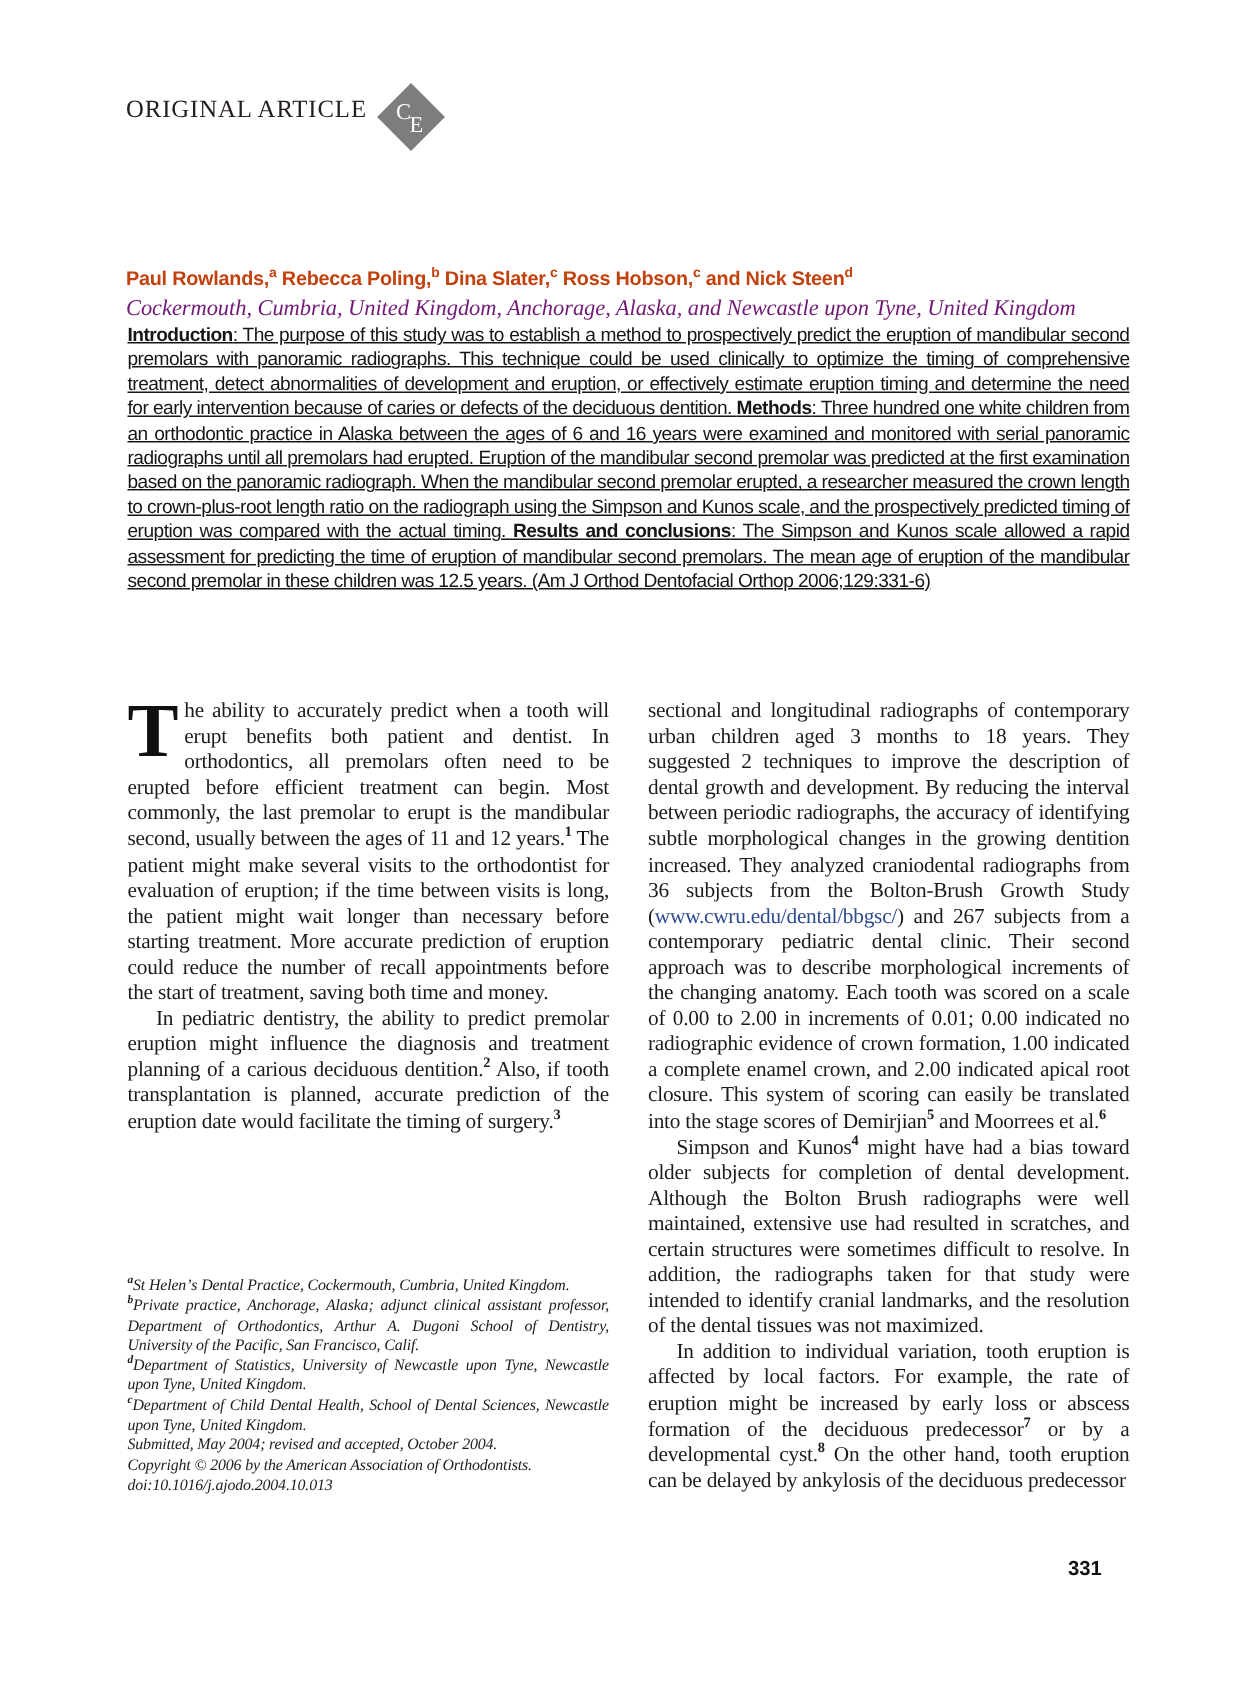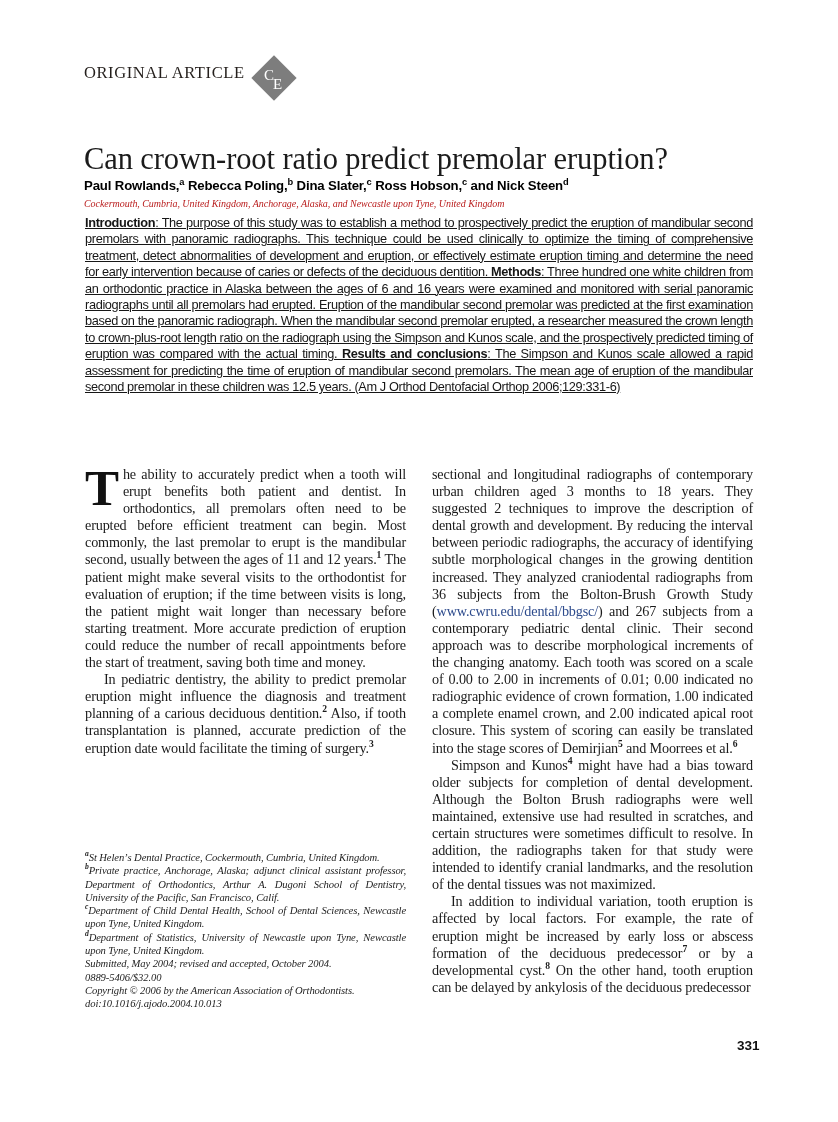--- a/index.html
+++ b/index.html
@@ -78,36 +78,36 @@
 
   
   .authors {
     position: absolute;
     left: 84px;
     top: 178px;
     width: 690px;
     font-family: "Liberation Sans", "DejaVu Sans", sans-serif;
     font-size: 13.2px;
     font-weight: bold;
-    color: #000000;
+    color: #c2410c;
     letter-spacing: -0.15px;
   }
   .authors sup {
     font-size: 9.3px;
     vertical-align: super;
     line-height: 0;
   }
   .affil-line {
     position: absolute;
     left: 84px;
     top: 198px;
     width: 690px;
     font-style: italic;
-    font-size: 10px;
-    color: #b91c1c;
+    font-size: 15px;
+    color: #701a75;
     letter-spacing: -0.05px;
   }
 
   
   .abstract {
     position: absolute;
     left: 85px;
     top: 215px;
     width: 668px;
     font-family: "Liberation Sans", "DejaVu Sans", sans-serif;
@@ -177,61 +177,58 @@
 
   
   .page-number {
     position: absolute;
     left: 712px;
     top: 1038px;
     font-family: "Liberation Sans", "DejaVu Sans", sans-serif;
     font-size: 13.5px;
     font-weight: bold;
     color: #111111;
-    margin-left: 25px;
   }
 </style>
 </head>
 <body>
 
 <div class="page">
 
   <div class="kicker-row">
     <div class="kicker">ORIGINAL ARTICLE</div>
     <div class="ce-badge">
       <div class="diamond"></div>
       <div class="ce-c">C</div>
       <div class="ce-e">E</div>
     </div>
   </div>
 
-  <h1 class="article-title">Can crown-root ratio predict premolar eruption?</h1>
 
   <div class="authors">Paul Rowlands,<sup>a</sup> Rebecca Poling,<sup>b</sup> Dina Slater,<sup>c</sup> Ross Hobson,<sup>c</sup> and Nick Steen<sup>d</sup></div>
   <div class="affil-line">Cockermouth, Cumbria, United Kingdom, Anchorage, Alaska, and Newcastle upon Tyne, United Kingdom</div>
 
   <div class="abstract"><b>Introduction</b>: The purpose of this study was to establish a method to prospectively predict the eruption of mandibular second premolars with panoramic radiographs. This technique could be used clinically to optimize the timing of comprehensive treatment, detect abnormalities of development and eruption, or effectively estimate eruption timing and determine the need for early intervention because of caries or defects of the deciduous dentition. <b>Methods</b>: Three hundred one white children from an orthodontic practice in Alaska between the ages of 6 and 16 years were examined and monitored with serial panoramic radiographs until all premolars had erupted. Eruption of the mandibular second premolar was predicted at the first examination based on the panoramic radiograph. When the mandibular second premolar erupted, a researcher measured the crown length to crown-plus-root length ratio on the radiograph using the Simpson and Kunos scale, and the prospectively predicted timing of eruption was compared with the actual timing. <b>Results and conclusions</b>: The Simpson and Kunos scale allowed a rapid assessment for predicting the time of eruption of mandibular second premolars. The mean age of eruption of the mandibular second premolar in these children was 12.5 years. (Am J Orthod Dentofacial Orthop 2006;129:331-6)</div>
 
   <div class="col col-left">
     <p class="noindent"><span class="dropcap">T</span><span>he ability to accurately predict when a tooth will erupt benefits both patient and dentist. In orthodontics, all premolars often need to be erupted before efficient treatment can begin. Most commonly, the last premolar to erupt is the mandibular second, usually between the ages of 11 and 12 years.<sup>1</sup> The patient might make several visits to the orthodontist for evaluation of eruption; if the time between visits is long, the patient might wait longer than necessary before starting treatment. More accurate prediction of eruption could reduce the number of recall appointments before the start of treatment, saving both time and money.</span></p>
     <p>In pediatric dentistry, the ability to predict premolar eruption might influence the diagnosis and treatment planning of a carious deciduous dentition.<sup>2</sup> Also, if tooth transplantation is planned, accurate prediction of the eruption date would facilitate the timing of surgery.<sup>3</sup></p>
   </div>
 
   <div class="col col-right">
     <p class="noindent">sectional and longitudinal radiographs of contemporary urban children aged 3 months to 18 years. They suggested 2 techniques to improve the description of dental growth and development. By reducing the interval between periodic radiographs, the accuracy of identifying subtle morphological changes in the growing dentition increased. They analyzed craniodental radiographs from 36 subjects from the Bolton-Brush Growth Study (<span class="url">www.cwru.edu/dental/bbgsc/</span>) and 267 subjects from a contemporary pediatric dental clinic. Their second approach was to describe morphological increments of the changing anatomy. Each tooth was scored on a scale of 0.00 to 2.00 in increments of 0.01; 0.00 indicated no radiographic evidence of crown formation, 1.00 indicated a complete enamel crown, and 2.00 indicated apical root closure. This system of scoring can easily be translated into the stage scores of Demirjian<sup>5</sup> and Moorrees et al.<sup>6</sup></p>
     <p>Simpson and Kunos<sup>4</sup> might have had a bias toward older subjects for completion of dental development. Although the Bolton Brush radiographs were well maintained, extensive use had resulted in scratches, and certain structures were sometimes difficult to resolve. In addition, the radiographs taken for that study were intended to identify cranial landmarks, and the resolution of the dental tissues was not maximized.</p>
     <p>In addition to individual variation, tooth eruption is affected by local factors. For example, the rate of eruption might be increased by early loss or abscess formation of the deciduous predecessor<sup>7</sup> or by a developmental cyst.<sup>8</sup> On the other hand, tooth eruption can be delayed by ankylosis of the deciduous predecessor</p>
   </div>
 
   <div class="footnotes">
     <p class="plain"><sup>a</sup>St Helenʼs Dental Practice, Cockermouth, Cumbria, United Kingdom.</p>
     <p class="plain"><sup>b</sup>Private practice, Anchorage, Alaska; adjunct clinical assistant professor, Department of Orthodontics, Arthur A. Dugoni School of Dentistry, University of the Pacific, San Francisco, Calif.</p>
+    <p class="plain"><sup>d</sup>Department of Statistics, University of Newcastle upon Tyne, Newcastle upon Tyne, United Kingdom.</p>
     <p class="plain"><sup>c</sup>Department of Child Dental Health, School of Dental Sciences, Newcastle upon Tyne, United Kingdom.</p>
-    <p class="plain"><sup>d</sup>Department of Statistics, University of Newcastle upon Tyne, Newcastle upon Tyne, United Kingdom.</p>
     <p class="flush">Submitted, May 2004; revised and accepted, October 2004.</p>
-    <p class="flush">0889-5406/$32.00</p>
     <p class="flush">Copyright © 2006 by the American Association of Orthodontists.</p>
     <p class="flush">doi:10.1016/j.ajodo.2004.10.013</p>
   </div>
 
   <div class="page-number">331</div>
 
 </div>
 
 </body></html>

